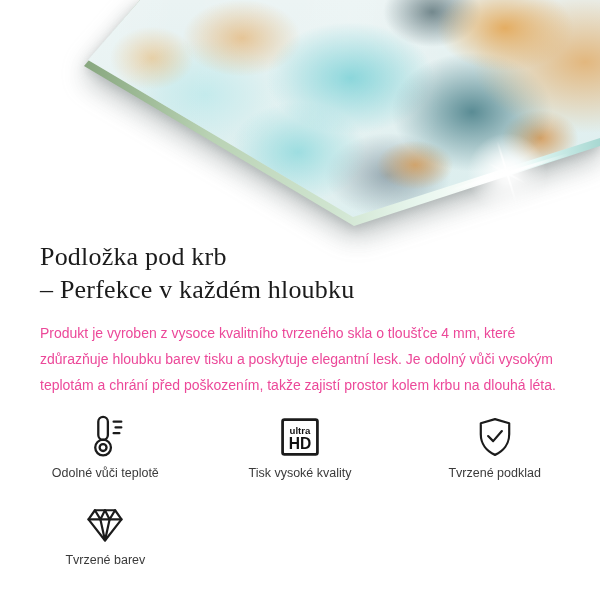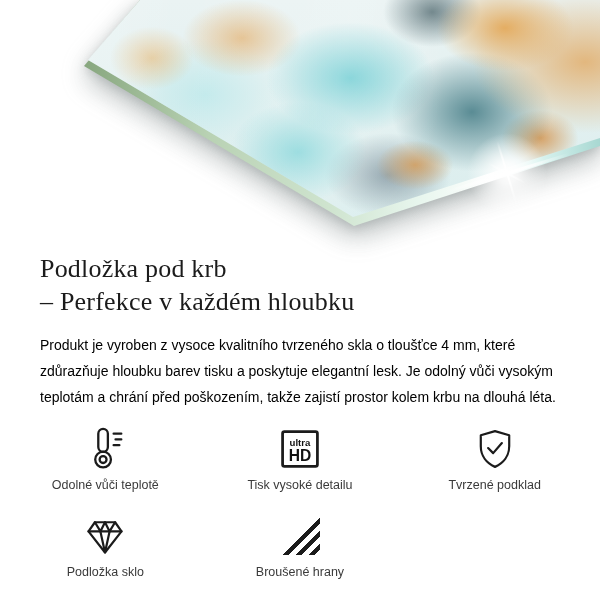--- a/index.html
+++ b/index.html
@@ -42,23 +42,23 @@
   .sparkle .glow { position:absolute; inset:0;
     background: radial-gradient(circle, rgba(255,255,255,1) 0%, rgba(255,255,255,.85) 16%, rgba(255,255,255,0) 60%); }
   .sparkle .ray { position:absolute; left:50%; top:50%;
     background: linear-gradient(90deg, rgba(255,255,255,0), #fff 42%, #fff 58%, rgba(255,255,255,0)); }
   .ray.r1 { width:130px; height:2.6px; transform:translate(-50%,-50%) rotate(-17deg); }
   .ray.r2 { width:66px;  height:2px;   transform:translate(-50%,-50%) rotate(73deg); }
   .ray.r3 { width:42px;  height:1.6px; transform:translate(-50%,-50%) rotate(28deg); opacity:.8; }
 
   
   .content { padding:0 40px; }
-  h1 { margin-top:20px; font-family:"Liberation Serif", serif; font-weight:500;
+  h1 { margin-top:8px; font-family:"Liberation Serif", serif; font-weight:500;
        font-size:26px; line-height:1.27; color:#1b1b1b; letter-spacing:.2px; }
-  .desc { margin-top:14px; width:532px; font-size:14px; line-height:26px; color:#000000; }
+  .desc { margin-top:14px; width:532px; font-size:14px; line-height:26px; color:#ec4899; }
 
   
   .features { margin-top:16px; padding:0 8px; display:grid;
               grid-template-columns:1fr 1fr 1fr; row-gap:21px; }
   .feature { display:flex; flex-direction:column; align-items:center; }
   .f-icon { height:46px; display:flex; align-items:center; justify-content:center; color:#1b1b1b; }
   .f-label { margin-top:6px; font-size:12.5px; color:#3a3a3a; }
   svg { display:block; }
   .svg-stroke { fill:none; stroke:#1b1b1b; stroke-width:2.4; stroke-linecap:round; stroke-linejoin:round; }
   .tri { width:40px; height:38px;
@@ -104,21 +104,21 @@
   </div>
 
   <div class="feature">
     <div class="f-icon">
       <svg width="44" height="44" viewBox="0 0 48 48">
         <rect x="5" y="5" width="38" height="38" rx="2" fill="none" stroke="#1b1b1b" stroke-width="3"></rect>
         <text x="24" y="21" text-anchor="middle" font-family="Liberation Sans, sans-serif" font-size="10.5" font-weight="700" fill="#111">ultra</text>
         <text x="24" y="37" text-anchor="middle" font-family="Liberation Sans, sans-serif" font-size="17" font-weight="700" fill="#111">HD</text>
       </svg>
     </div>
-    <div class="f-label">Tisk vysoké detailu</div>
+    <div class="f-label">Tisk vysoké kvality</div>
   </div>
 
   <div class="feature">
     <div class="f-icon">
       <svg width="44" height="46" viewBox="0 0 48 48">
         <path class="svg-stroke" d="M24 4.5 L39.5 9 V21 C39.5 31.5 33 39.5 24 43.5 C15 39.5 8.5 31.5 8.5 21 V9 Z"></path>
         <path class="svg-stroke" d="M16.5 23 L22 28.5 L31.5 17.5" stroke-width="2.6"></path>
       </svg>
     </div>
     <div class="f-label">Tvrzené podklad</div>
@@ -128,24 +128,18 @@
     <div class="f-icon">
       <svg width="46" height="44" viewBox="0 0 48 48">
         <g class="svg-stroke" stroke-width="2.2">
           <path d="M13 9 L35 9 L42 19 L24 42 L6 19 Z"></path>
           <path d="M6 19 H42"></path>
           <path d="M13 9 L19 19 M24 9 L19 19 M24 9 L29 19 M35 9 L29 19"></path>
           <path d="M19 19 L24 42 M29 19 L24 42"></path>
         </g>
       </svg>
     </div>
-    <div class="f-label">Podložka sklo</div>
+    <div class="f-label">Tvrzené barev</div>
   </div>
 
-  <div class="feature">
-    <div class="f-icon">
-      <div class="tri"></div>
-    </div>
-    <div class="f-label">Broušené hrany</div>
-  </div>
 
 
 </div>
 
 </body></html>

